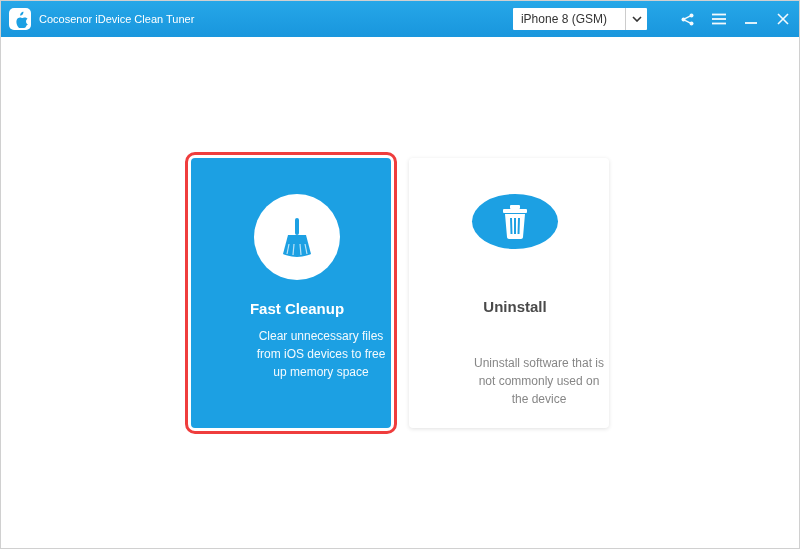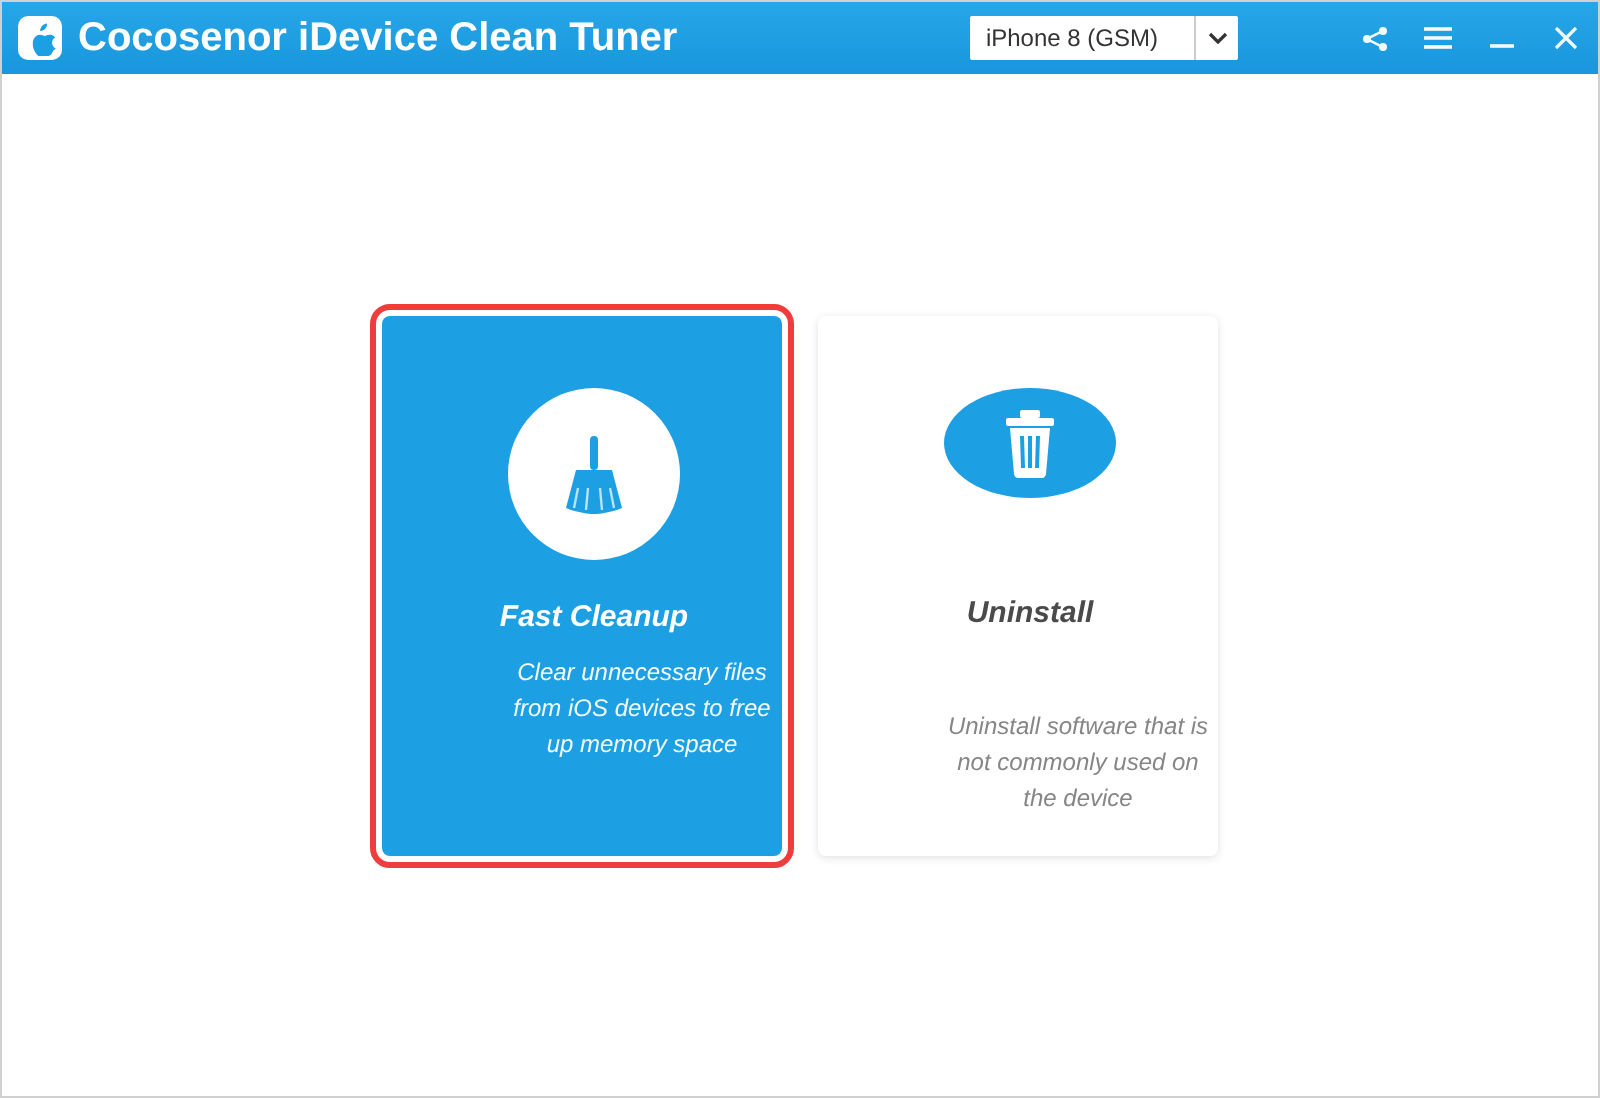--- a/index.html
+++ b/index.html
@@ -27,34 +27,34 @@
       width: 22px;
       height: 22px;
       background: #ffffff;
       border-radius: 5px;
       display: flex;
       align-items: center;
       justify-content: center;
       margin-right: 8px;
     }
     .app-title {
-      font-size: 20px;
-      font-weight: 700;
+      font-size: 11px;
+      font-weight: 400;
       flex-shrink: 0;
     }
     .titlebar-spacer {
       flex: 1;
     }
     .device-select {
       display: flex;
       align-items: center;
       background: #ffffff;
       height: 22px;
       border-radius: 1px;
-      margin-right: 60px;
+      margin-right: 32px;
     }
     .device-select-text {
       padding: 0 18px 0 8px;
       color: #333;
       font-size: 12px;
     }
     .device-select-arrow {
       width: 22px;
       height: 22px;
       border-left: 1px solid #ccc;
@@ -88,21 +88,20 @@
       width: 200px;
       height: 270px;
       border-radius: 4px;
       display: flex;
       flex-direction: column;
       align-items: center;
       padding: 36px 4px 20px 16px;
       text-align: center;
       cursor: pointer;
       position: relative;
-      font-style: italic;
     }
     .card-fast-cleanup {
       background: #1ca0e3;
       color: #ffffff;
     }
     .card-fast-cleanup .card-icon-circle {
       background: #ffffff;
     }
     .card-uninstall {
       background: #ffffff;

